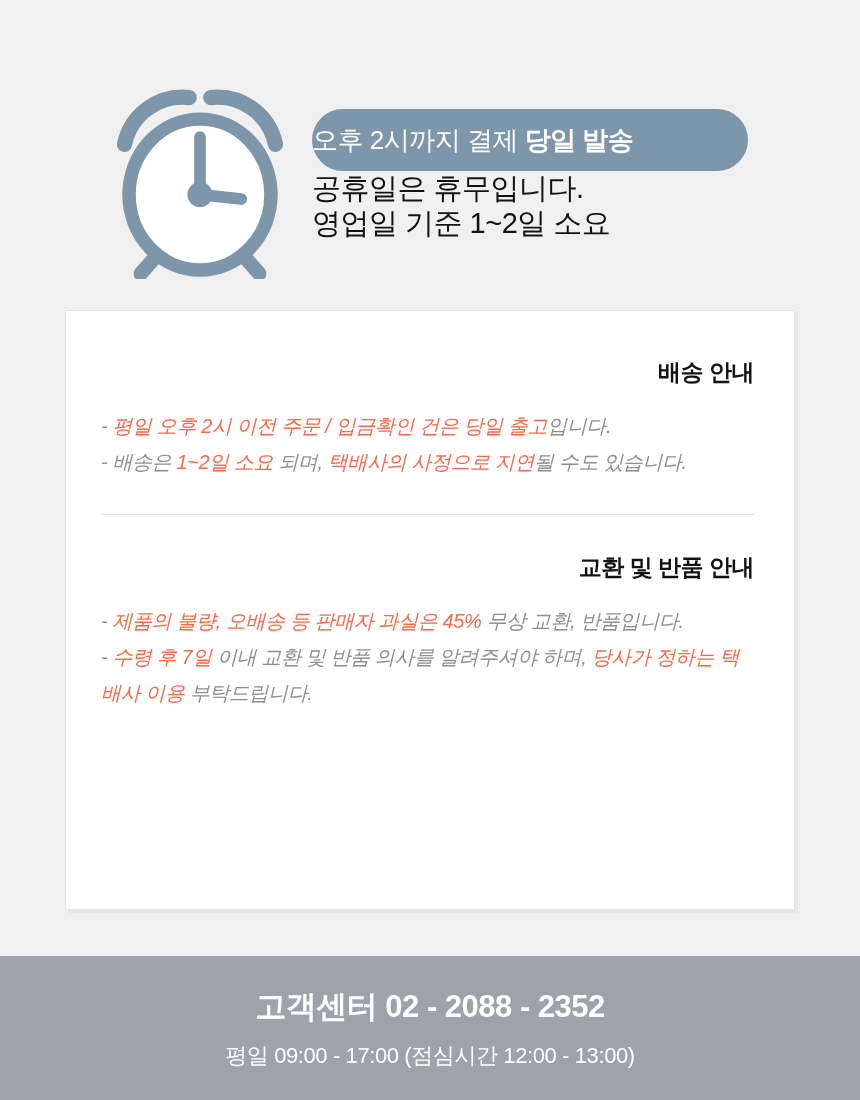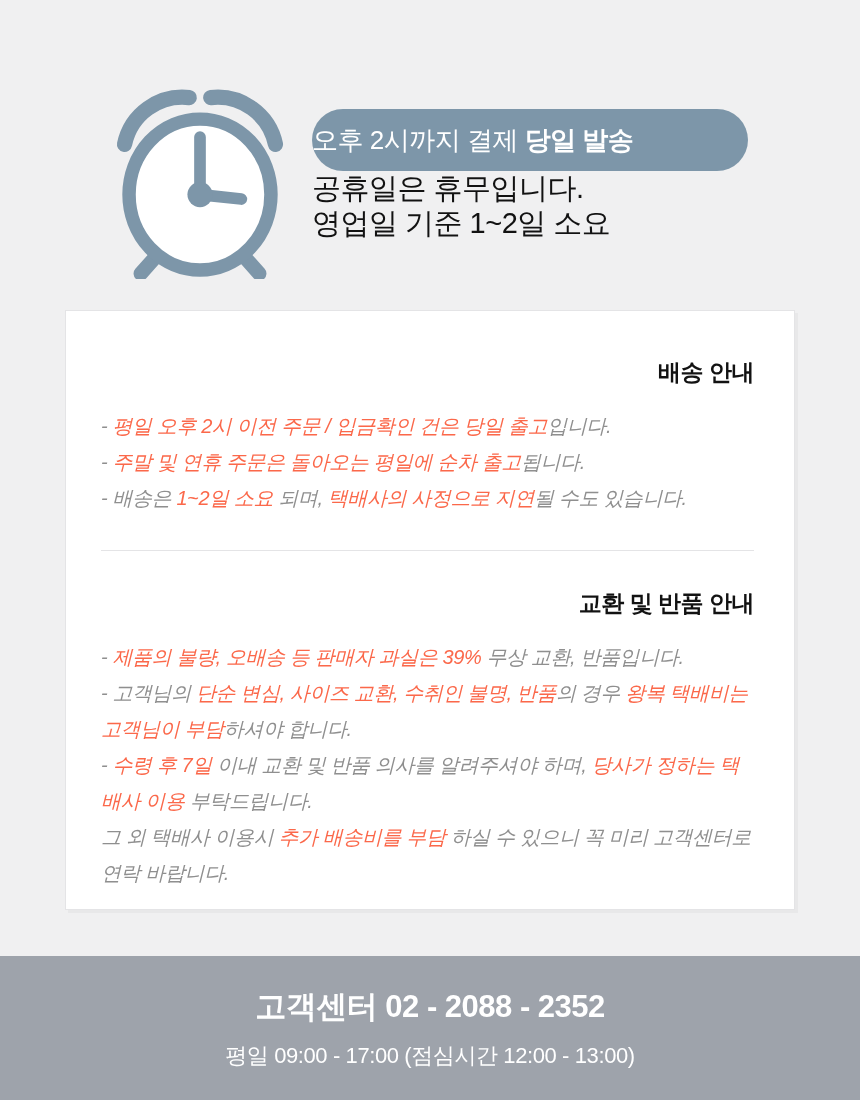--- a/index.html
+++ b/index.html
@@ -110,30 +110,27 @@
         <div class="badge"><span>오후 2시까지 결제 </span><b>당일 발송</b></div>
         <div class="banner-sub">공휴일은 휴무입니다.</div>
         <div class="banner-sub">영업일 기준 1~2일 소요</div>
       </div>
     </div>
   </section>
 
   <section class="card">
     <h2>배송 안내</h2>
     <p><span class="seg-body">- </span><span class="seg-accent">평일 오후 2시 이전 주문 / 입금확인 건은 당일 출고</span><span class="seg-body">입니다.</span></p>
-    <p><span class="seg-body">- </span><span class="seg-accent">주말 및 연휴 주문은 돌아오는 평일에 순차 출고</span><span class="seg-body">됩니다.</span></p>
     <p><span class="seg-body">- 배송은 </span><span class="seg-accent">1~2일 소요</span><span class="seg-body"> 되며, </span><span class="seg-accent">택배사의 사정으로 지연</span><span class="seg-body">될 수도 있습니다.</span></p>
 
     <hr class="divider">
 
     <h2 class="returns-title">교환 및 반품 안내</h2>
-    <p><span class="seg-body">- </span><span class="seg-accent">제품의 불량, 오배송 등 판매자 과실은 39%</span><span class="seg-body"> 무상 교환, 반품입니다.</span></p>
-    <p><span class="seg-body">- 고객님의 </span><span class="seg-accent">단순 변심, 사이즈 교환, 수취인 불명, 반품</span><span class="seg-body">의 경우 </span><span class="seg-accent">왕복 택배비는 고객님이 부담</span><span class="seg-body">하셔야 합니다.</span></p>
+    <p><span class="seg-body">- </span><span class="seg-accent">제품의 불량, 오배송 등 판매자 과실은 45%</span><span class="seg-body"> 무상 교환, 반품입니다.</span></p>
     <p><span class="seg-body">- </span><span class="seg-accent">수령 후 7일</span><span class="seg-body"> 이내 교환 및 반품 의사를 알려주셔야 하며, </span><span class="seg-accent">당사가 정하는 택배사 이용</span><span class="seg-body"> 부탁드립니다.</span></p>
-    <p><span class="seg-body">그 외 택배사 이용시 </span><span class="seg-accent">추가 배송비를 부담</span><span class="seg-body"> 하실 수 있으니 꼭 미리 고객센터로 연락 바랍니다.</span></p>
   </section>
 
   <footer class="footer">
     <div class="footer-title">고객센터 02 - 2088 - 2352</div>
     <div class="footer-hours">평일 09:00 - 17:00 (점심시간 12:00 - 13:00)</div>
   </footer>
 
 </div>
 
 </body></html>

